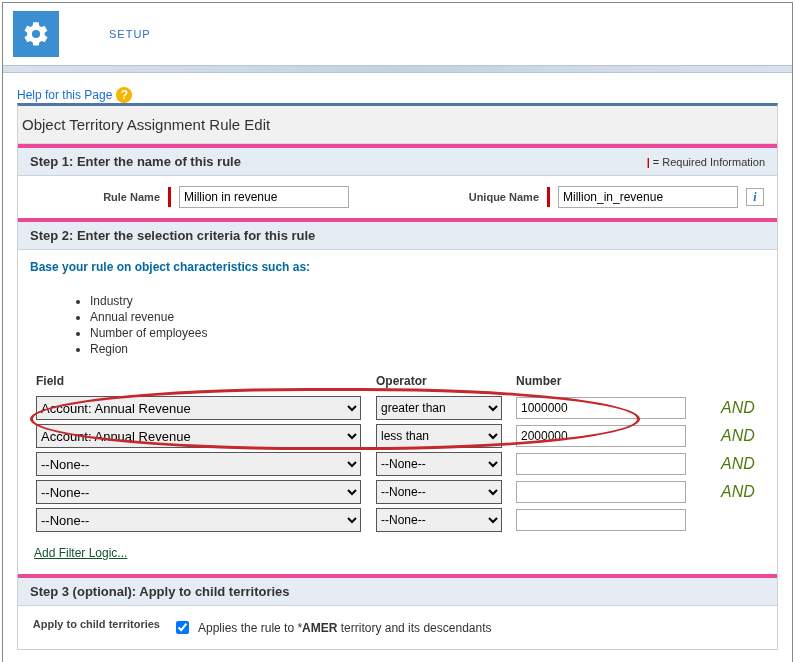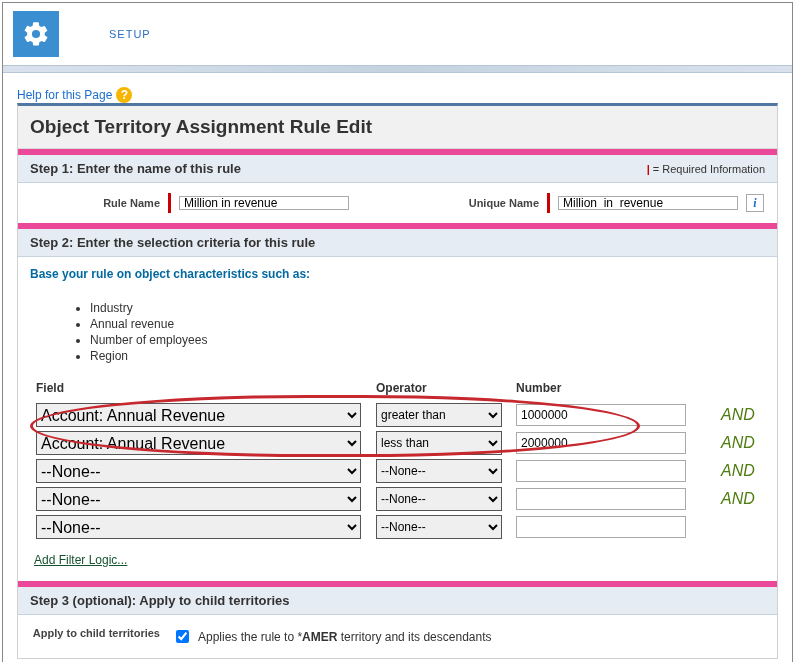--- a/index.html
+++ b/index.html
@@ -75,28 +75,28 @@
     font-size:12px;
   }
   .panel {
     border-top: 3px solid #5077a3;
     border-left:1px solid #d0d0d0;
     border-right:1px solid #d0d0d0;
     border-bottom:1px solid #d0d0d0;
   }
   .panel-header {
     background:#f1f1f1;
-    padding: 10px 12px;
-    font-size: 19px;
-    font-weight: bold;
+    padding: 10px 4px;
+    font-size: 15px;
+    font-weight: normal;
     border-bottom:1px solid #d9d9d9;
   }
   .step-bar {
     background:#e6ecf3;
-    border-top:6px solid #ec4899;
+    border-top:4px solid #ec4899;
     border-bottom:1px solid #c8d3e0;
     padding:6px 12px;
     font-size:13px;
     font-weight:bold;
     color:#333;
     display:flex;
     justify-content:space-between;
     align-items:center;
   }
   .req-mark { color:#c00; font-weight:bold; margin-right:3px;}
@@ -104,42 +104,42 @@
   .form-row {
     display:flex;
     padding:10px 12px;
     gap:30px;
     align-items:center;
   }
   .field-group { display:flex; align-items:center; gap:8px; }
   .field-label { font-weight:bold; font-size:11px; color:#444; text-align:right; width:130px;}
   .req-bar { display:inline-block; width:3px; height:20px; background:#c00; vertical-align:middle;}
   input[type=text] {
-    height:14px; padding:2px 4px;
+    height:22px; padding:2px 4px;
     border:1px solid #aaa;
     font-size:12px;
   }
   .info-icon {
     width:18px; height:18px; border:1px solid #aaa;
     display:inline-flex;align-items:center;justify-content:center;
     color:#1b6ecf; font-family:Georgia,serif; font-style:italic; font-weight:bold;
     font-size:12px; cursor:pointer;
   }
   .step2-body { padding:10px 12px; }
   .hint { color:#0369a1; margin-bottom:20px;font-weight:bold; }
   ul.char-list { margin:4px 0 14px 60px; padding:0; }
   ul.char-list li { margin:2px 0; color:#333;}
   .criteria-wrap { position:relative; }
   .criteria-table { width:100%; border-collapse:separate; border-spacing:0 4px; }
   .criteria-table th {
     text-align:left; font-weight:bold; font-size:12px;
     padding:0 6px 4px 6px; color:#333;margin-top:28px;
   }
   .criteria-table td { padding:0 6px; vertical-align:middle;}
-  select.field-select { width:325px; height:24px; border:1px solid #555; font-size:16px;}
+  select.field-select { width:325px; height:24px; border:1px solid #555; font-size:13px;}
   select.op-select { width:126px; height:24px; border:1px solid #555; font-size:12px;}
   input.val-input { width:170px; height:22px;}
   .and-cell { font-size:16px; color:#4d7c0f; padding-left:8px;font-style:italic;}
   .ring {
     position:absolute;
     border:3px solid #c6282d;
     border-radius:50% / 55%;
     pointer-events:none;
   }
   .add-filter { color:#14532d; text-decoration:underline; display:inline-block; margin:10px 0 4px 4px; cursor:pointer;}

